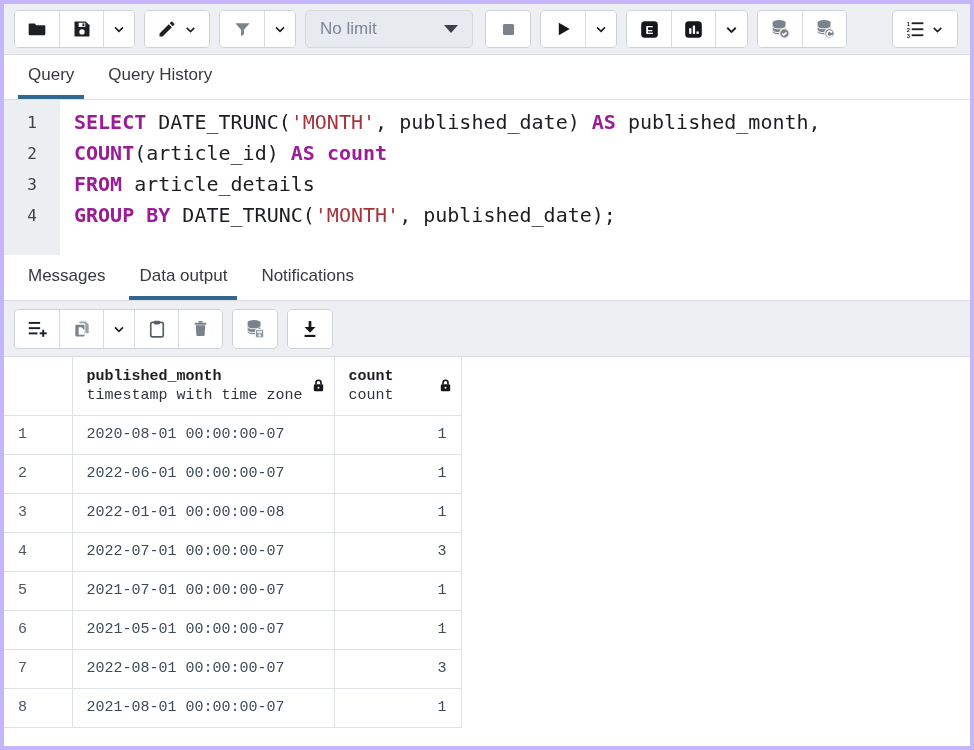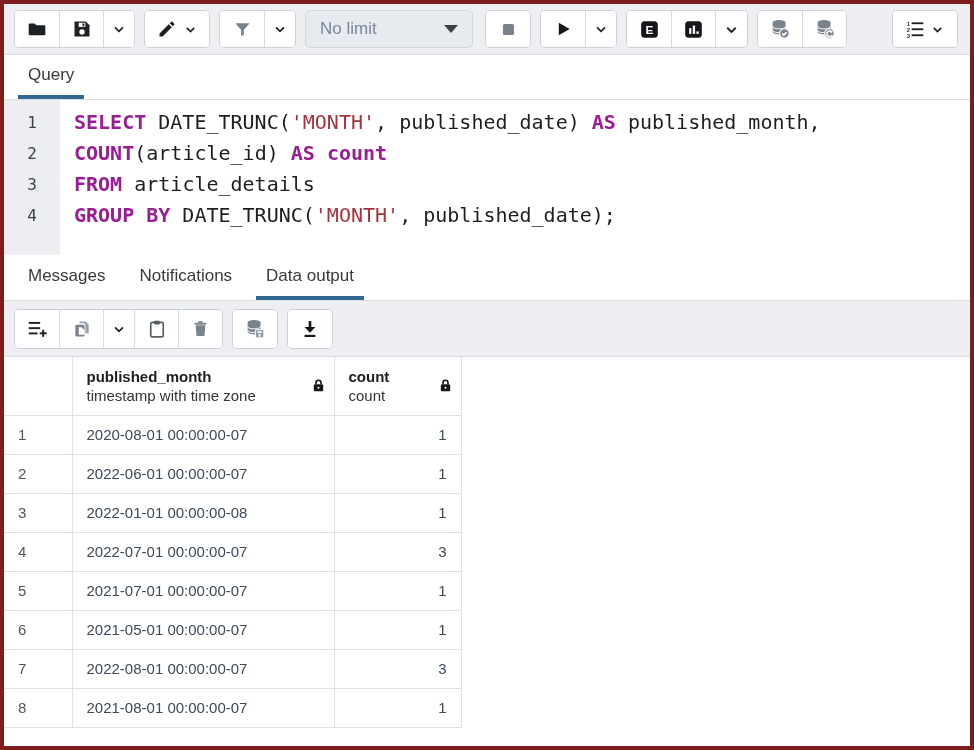--- a/index.html
+++ b/index.html
@@ -1,18 +1,18 @@
 <!DOCTYPE html>
 <html><head>
 <meta charset="utf-8">
 <style>
   * { margin:0; padding:0; box-sizing:border-box; }
   html,body { width:974px; height:750px; }
   body { font-family:"Liberation Sans", sans-serif; background:#fff; }
-  .frame { width:974px; height:750px; border:4px solid #7f1d1d; display:flex; flex-direction:column; background:#6d28d9; overflow:hidden; }
+  .frame { width:974px; height:750px; border:4px solid #c4b5fd; display:flex; flex-direction:column; background:#6d28d9; overflow:hidden; }
 
   
   .toolbar { height:51px; background:#edeff2; border-bottom:1px solid #d9dce0; display:flex; align-items:center; padding:0 10px; flex:none; }
   .btn-group { display:flex; background:#fff; border:1px solid #ccd1d8; border-radius:5px; margin-right:9px; height:38px; overflow:hidden; flex:none; }
   .btn { display:flex; align-items:center; justify-content:center; min-width:44px; padding:0 10px; background:#fff; cursor:pointer; border:none; }
   .btn + .btn { border-left:1px solid #d8dce2; }
   .btn.narrow { min-width:30px; padding:0 7px; }
   .limit-select { display:flex; align-items:center; justify-content:space-between; width:168px; height:38px; background:#e7eaef; border:1px solid #d4d8de; border-radius:5px; margin-right:12px; padding:0 14px; cursor:pointer; flex:none; }
   .limit-select .limit-text { color:#7d8799; font-size:17px; }
   .caret-down { width:0; height:0; border-left:7px solid transparent; border-right:7px solid transparent; border-top:8px solid #3c4148; }
@@ -31,21 +31,21 @@
   .code { flex:1; padding:7px 0 0 14px; font-family:"DejaVu Sans Mono", monospace; font-size:20px; white-space:pre; cursor:text; }
   .code-line { height:31px; line-height:31px; }
   .tok-kw { color:#9b1d96; font-weight:700; }
   .tok-str { color:#a8323a; }
   .tok-plain { color:#1c1e22; }
 
   
   .table-area { flex:1; background:#fff; overflow:hidden; }
   table.grid { border-collapse:collapse; table-layout:fixed; font-size:15px; }
   .grid col.c-num { width:68px; } .grid col.c-ts { width:262px; } .grid col.c-cnt { width:127px; }
-  .grid th, .grid td { border:1px solid #dee1e5; border-top:none; border-left:none; background:#fff; }
+  .grid th, .grid td { border:1px solid #dee1e5; border-top:none; border-left:none; background:#fff;font-family:Liberation Mono, monospace; }
   .grid th:first-child, .grid td:first-child { border-left:none; }
   .grid thead th { height:58px; vertical-align:middle; text-align:left; padding:0 8px 0 14px; cursor:pointer; }
   .hdr-flex { display:flex; align-items:center; justify-content:space-between; }
   .hdr-name { font-weight:700; color:#1c1e21; font-size:15px; line-height:19px; }
   .hdr-type { font-weight:400; color:#303438; font-size:15px; line-height:19px; }
   .grid td { height:39px; color:#3d4a57; font-size:15px; }
   .grid td.rownum { color:#4f565e; padding-left:14px; }
   .grid td.ts { padding-left:14px; }
   .grid td.cnt { text-align:right; padding-right:14px; }
 
@@ -189,41 +189,44 @@
             <path d="M6 9.5l6 6 6-6" fill="none" stroke="#1d2025" stroke-width="2.6"></path>
           </svg>
       </div>
     </div>
   </div>
 
   <div class="tabbar">
     <div class="tab active">
         <span>Query</span>
       </div>
+    <div class="tab">
+        <span>Query History</span>
+      </div>
   </div>
 
   <div class="editor">
     <div class="gutter" id="gutter">
         <div class="ln">1</div>
         <div class="ln">2</div>
         <div class="ln">3</div>
         <div class="ln">4</div>
       </div>
     <div class="code" id="code"><div class="code-line"><span class="tok-kw">SELECT</span><span class="tok-plain"> DATE_TRUNC(</span><span class="tok-str">'MONTH'</span><span class="tok-plain">, published_date) </span><span class="tok-kw">AS</span><span class="tok-plain"> published_month,</span></div><div class="code-line"><span class="tok-kw">COUNT</span><span class="tok-plain">(article_id) </span><span class="tok-kw">AS</span><span class="tok-plain"> </span><span class="tok-kw">count</span></div><div class="code-line"><span class="tok-kw">FROM</span><span class="tok-plain"> article_details</span></div><div class="code-line"><span class="tok-kw">GROUP BY</span><span class="tok-plain"> DATE_TRUNC(</span><span class="tok-str">'MONTH'</span><span class="tok-plain">, published_date);</span></div></div>
   </div>
 
   <div class="tabbar" style="height:46px;">
     <div class="tab">
         <span>Messages</span>
       </div>
+    <div class="tab active">
+        <span>Data output</span>
+      </div>
     <div class="tab">
         <span>Notifications</span>
-      </div>
-    <div class="tab active">
-        <span>Data output</span>
       </div>
   </div>
 
   <div class="rtoolbar">
     <div class="btn-group">
       <div class="btn">
         <svg class="icon" width="21" height="21" viewBox="0 0 24 24">
             <rect x="2" y="4.5" width="13" height="2.2" fill="#1d2025"></rect>
             <rect x="2" y="10.5" width="13" height="2.2" fill="#1d2025"></rect>
             <rect x="2" y="16.5" width="10" height="2.2" fill="#1d2025"></rect>

